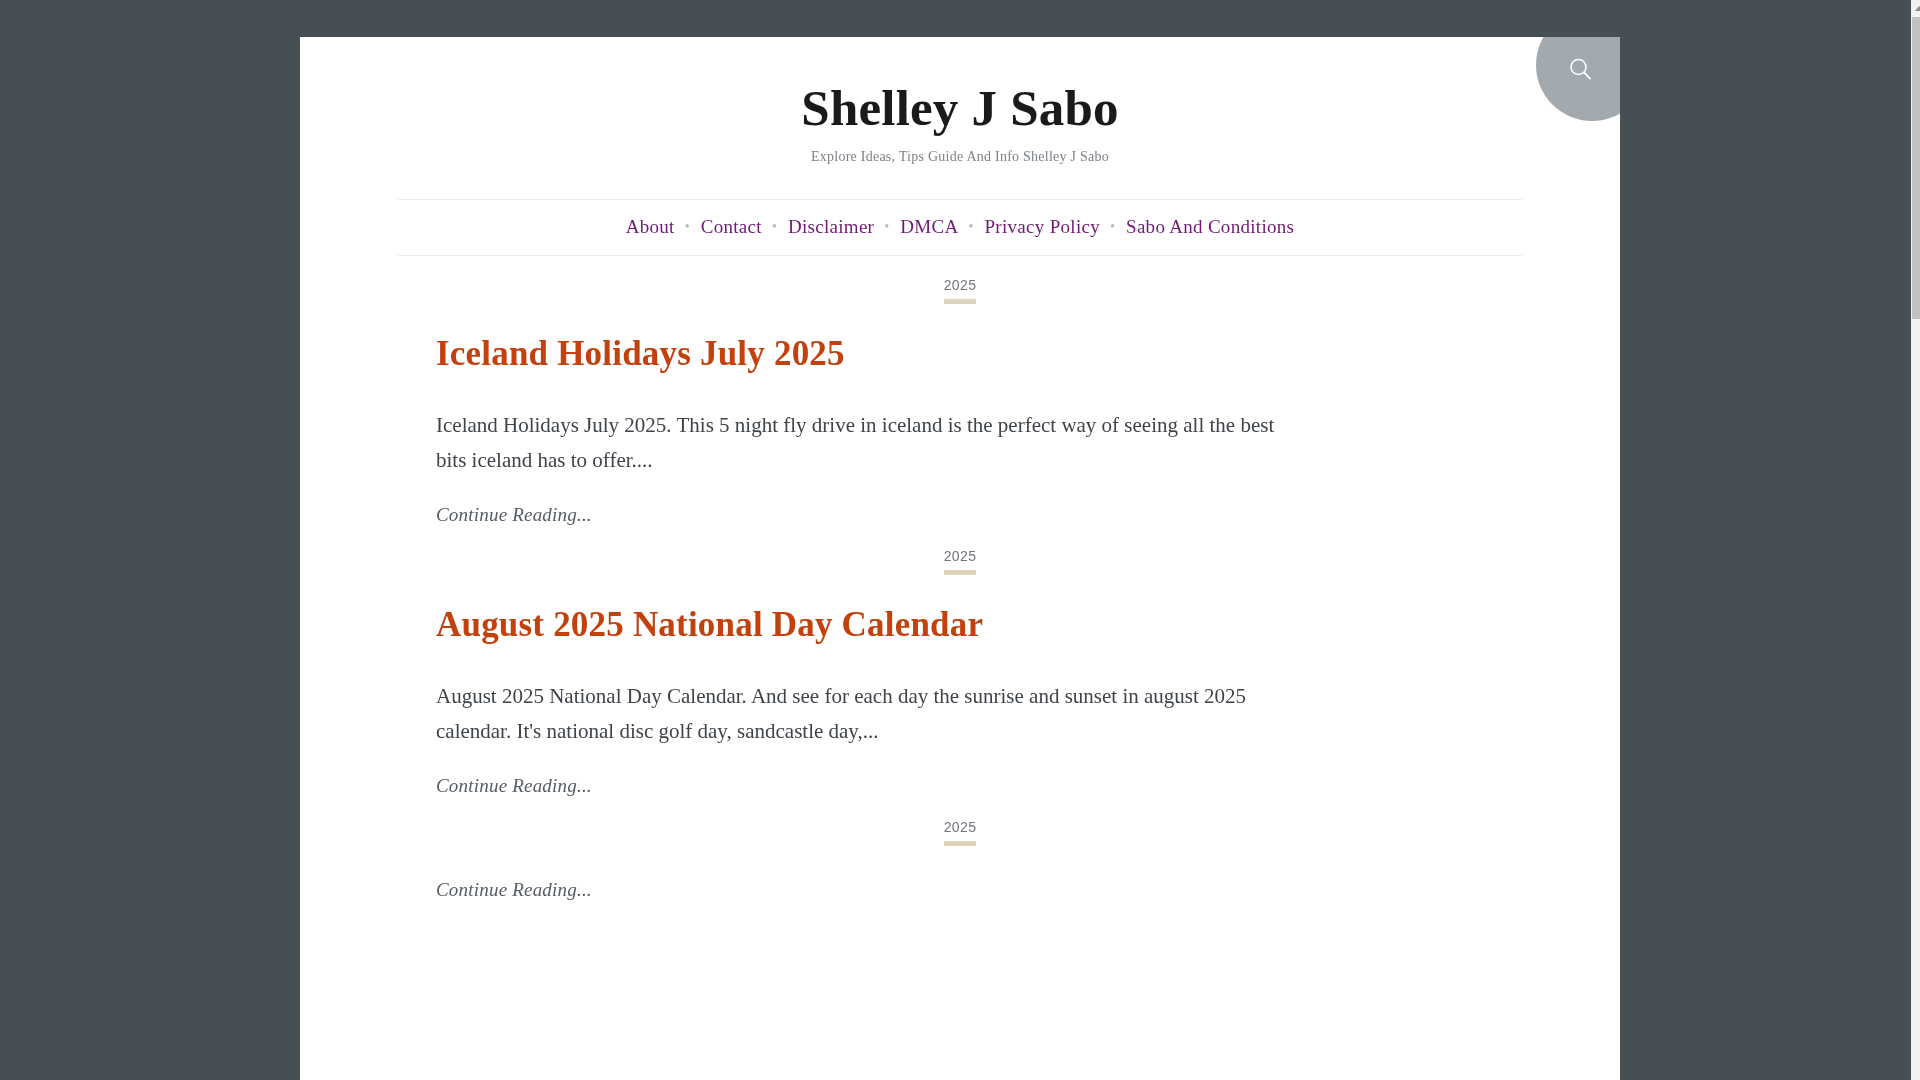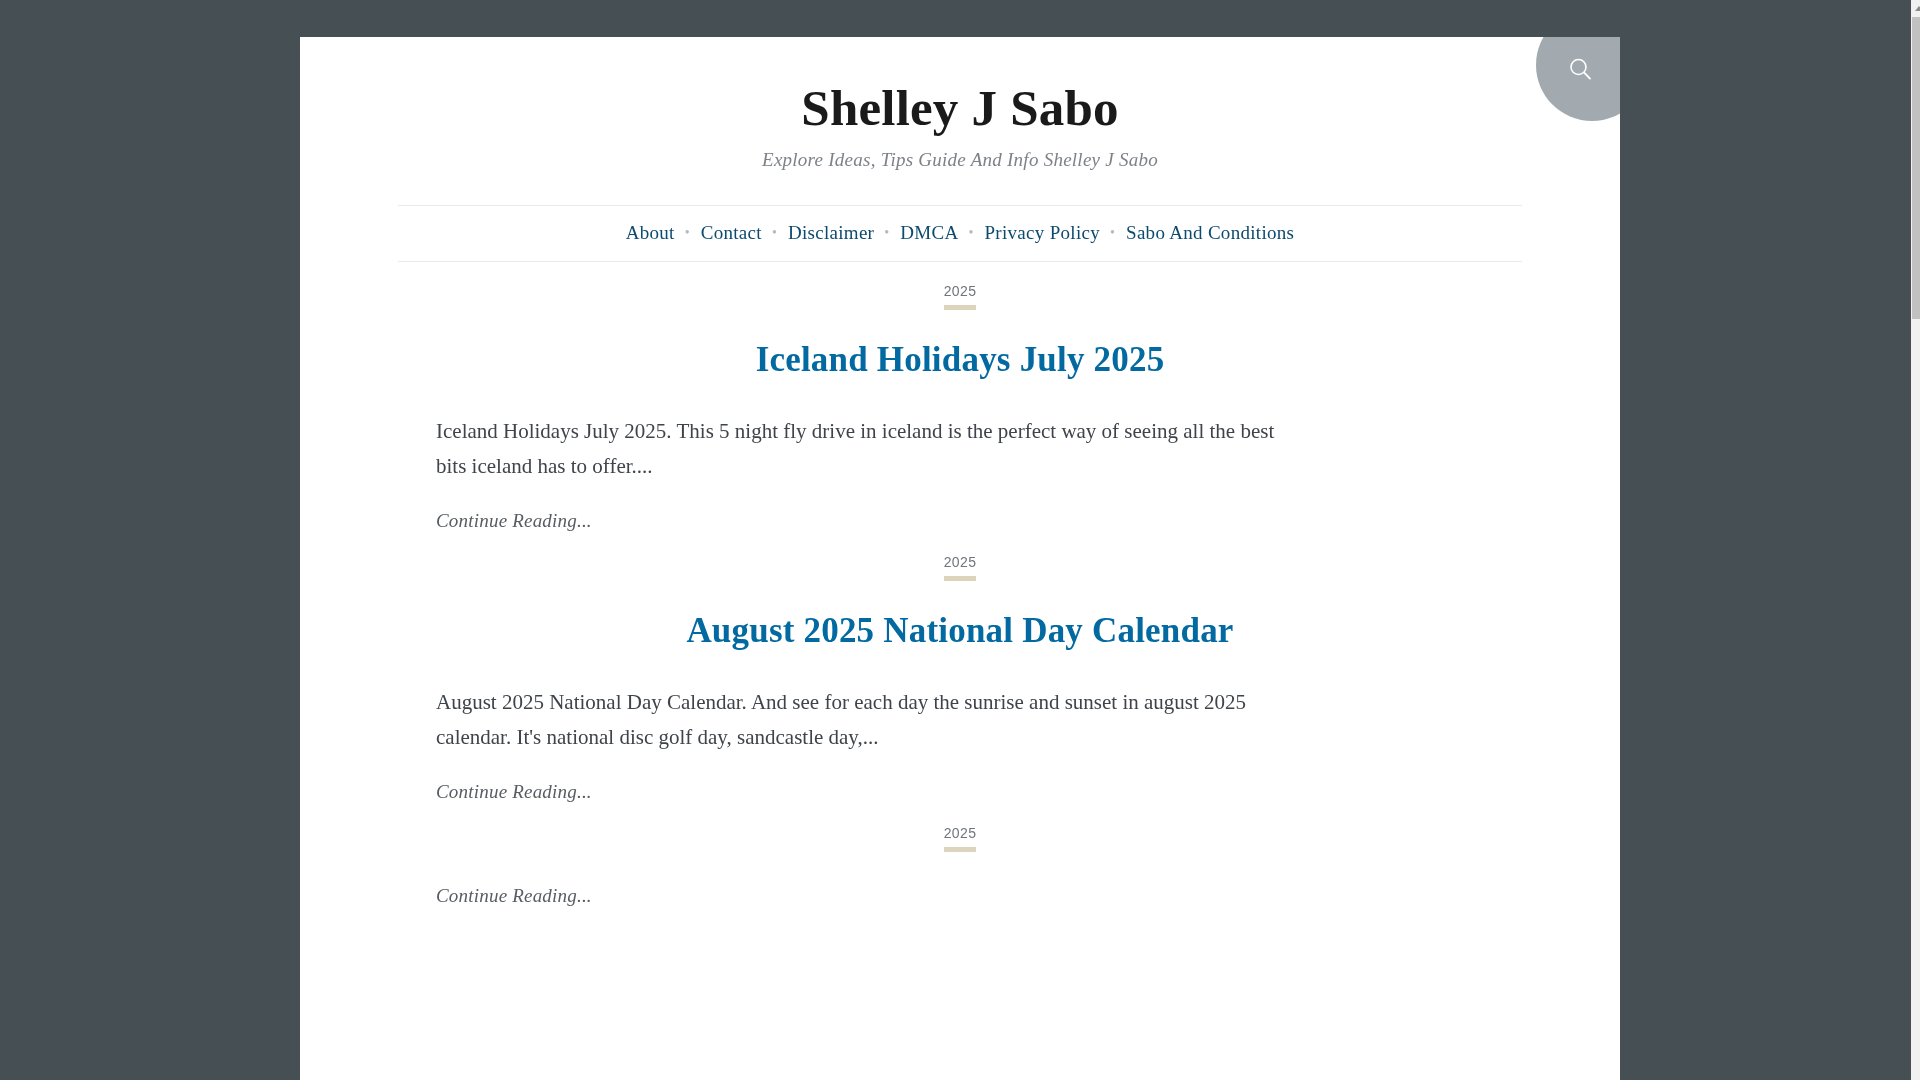--- a/index.html
+++ b/index.html
@@ -67,24 +67,23 @@
     font-weight: bold;
     font-size: 51px;
     line-height: 1.15;
     letter-spacing: 0.2px;
     color: #1a1a1a;
     text-decoration: none;
     display: inline-block;
   }
   .site-description {
     margin-top: 11px;
-    font-size: 19px;
+    font-size: 14px;
     color: #7d8288;
     letter-spacing: 0.25px;
-    font-style: italic;
   }
 
   
   nav.main-nav {
     margin: 34px 98px 0 98px;
     border-top: 1px solid #ebebeb;
     border-bottom: 1px solid #ebebeb;
     padding: 16px 0 17px 0;
     text-align: center;
   }
@@ -100,21 +99,21 @@
   nav.main-nav li + li::before {
     content: "\2022";
     position: absolute;
     left: -5px;
     top: 50%;
     transform: translateY(-50%);
     color: #b4bac0;
     font-size: 14px;
   }
   nav.main-nav a {
-    color: #0c4a6e;
+    color: #701a75;
     text-decoration: none;
     font-size: 19px;
     letter-spacing: 0.3px;
   }
 
   
   .post-list { padding: 0 136px; }
 
   article.post { padding-top: 20px; }
   article.post + article.post { padding-top: 21px; }
@@ -137,24 +136,24 @@
     position: absolute;
     left: 50%;
     transform: translateX(-50%);
     bottom: 0;
     width: 32px;
     height: 5px;
     background: #ddd4bd;
   }
 
   .post-title {
-    text-align: center;
+    text-align: left;
     font-size: 35px;
     font-weight: bold;
-    color: #0369a1;
+    color: #c2410c;
     line-height: 1.3;
     letter-spacing: 0.2px;
     margin-top: 20px;
   }
   .post-title a { color: inherit; text-decoration: none; }
 
   .post-excerpt {
     margin-top: 32px;
     font-size: 21px;
     line-height: 1.66;

